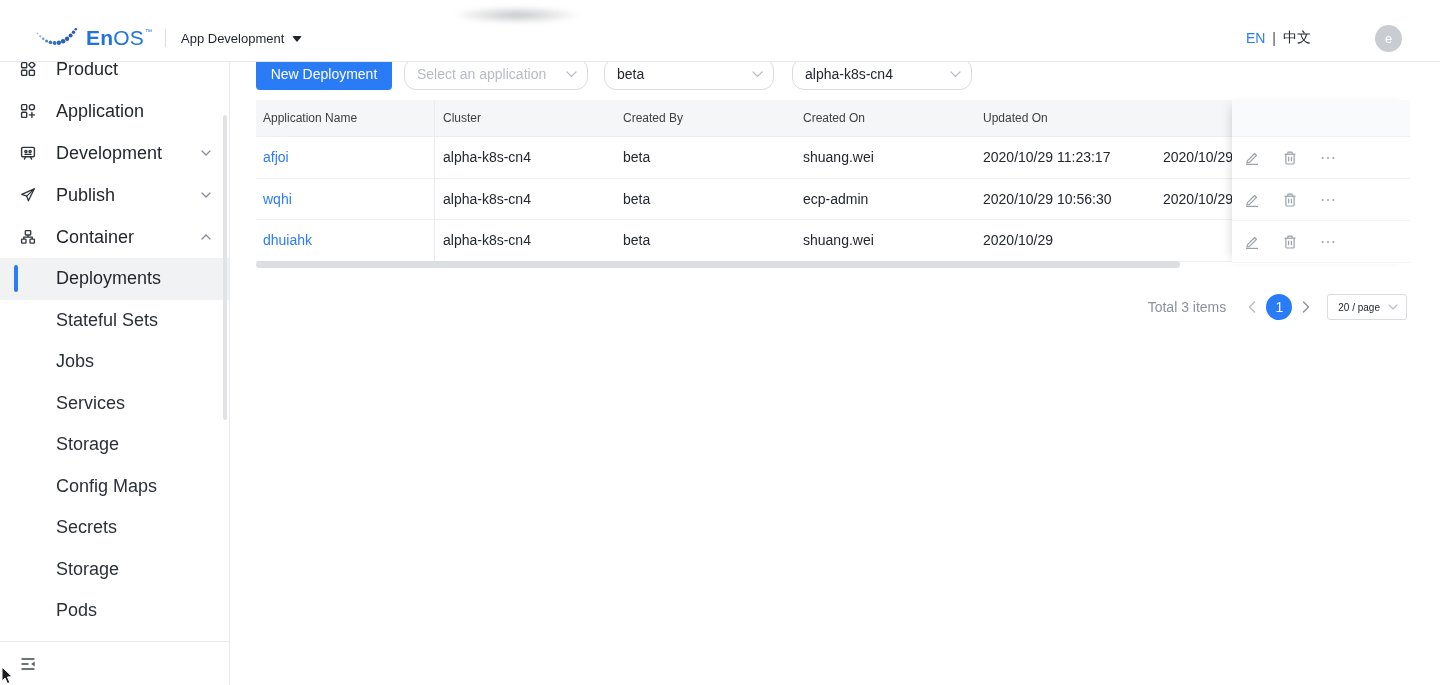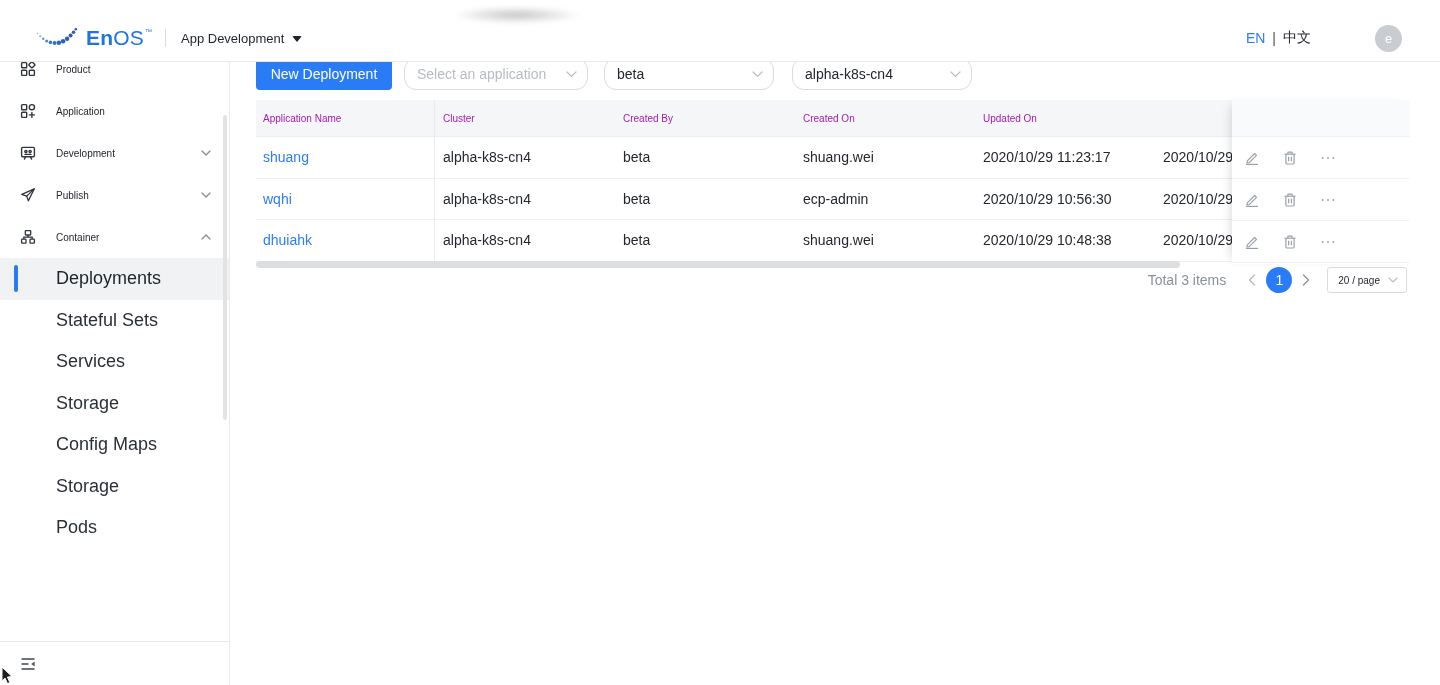--- a/index.html
+++ b/index.html
@@ -28,21 +28,21 @@
   .lang-sep{color:#4b5058;}
   .lang-zh{color:#23272e;cursor:pointer;}
   .avatar{width:27px;height:27px;border-radius:50%;background:#c9cdd2;color:#fff;
     display:flex;align-items:center;justify-content:center;font-size:13px;cursor:pointer;}
   
   .sidebar{position:absolute;top:47px;left:0;width:230px;bottom:0;background:#fff;
     border-right:1px solid #e9eaec;z-index:20;box-sizing:border-box;}
   .nav{padding-top:1px;}
   .nav-item{height:42px;display:flex;align-items:center;padding:0 18px 0 20px;cursor:pointer;}
   .nav-item .ico{width:16px;height:16px;color:#30353d;flex:none;display:flex;}
-  .nav-item .lbl{margin-left:20px;font-size:10px;font-weight:500;color:#23272e;}
+  .nav-item .lbl{margin-left:20px;font-size:18px;font-weight:500;color:#23272e;}
   .nav-item .chev{margin-left:auto;color:#868d96;display:flex;}
   .sub-item{height:41.5px;display:flex;align-items:center;padding-left:56px;font-size:18px;
     color:#2b3038;cursor:pointer;position:relative;}
   .sub-item.selected{background:#f1f2f4;font-weight:500;color:#1f242b;}
   .sub-item.selected::before{content:"";position:absolute;left:14px;top:7px;width:4px;height:27px;
     border-radius:2px;background:#2a7bf6;}
   .side-scrollbar{position:absolute;right:2px;top:68px;width:4px;height:305px;border-radius:2px;background:#e2e3e5;}
   .sidebar-footer{position:absolute;left:0;right:0;bottom:0;height:43px;border-top:1px solid #e9eaec;
     display:flex;align-items:center;padding-left:20px;background:#fff;}
   .collapse-btn{width:16px;height:16px;color:#555b63;cursor:pointer;display:flex;}
@@ -53,37 +53,37 @@
     display:flex;align-items:center;justify-content:center;cursor:pointer;}
   .select{height:32px;border:1px solid #d9dbde;border-radius:12px;box-sizing:border-box;background:#fff;
     display:flex;align-items:center;justify-content:space-between;padding:0 10px 0 12px;font-size:14px;cursor:pointer;}
   .select .sel-chev{color:#b9bec6;display:flex;}
   .sel-app{width:184px;margin-left:12px;color:#b7bcc3;}
   .sel-env{width:170px;margin-left:16px;color:#23272e;}
   .sel-cluster{width:180px;margin-left:18px;color:#23272e;}
   
   .table-wrap{position:absolute;left:25px;top:53px;width:1154px;}
   .thead{display:flex;height:37px;background:#f5f6f8;border-bottom:1px solid #eceef1;
-    color:#a21caf;font-size:10px;box-sizing:border-box;}
+    color:#404040;font-size:12px;box-sizing:border-box;}
   .trow{display:flex;height:41.5px;border-bottom:1px solid #edeff2;box-sizing:border-box;background:#fff;}
   .cell{display:flex;align-items:center;padding-left:8px;box-sizing:border-box;white-space:nowrap;overflow:hidden;}
   .w-name{width:179px;padding-left:7px;border-right:1px solid #e9ebee;}
   .w-cluster,.w-env,.w-cby,.w-con{width:180px;}
   .w-uon{flex:1;}
   .trow .cell{font-size:14px;color:#23272e;}
   .app-link{color:#2b7cf7;cursor:pointer;text-decoration:none;}
   .actions-col{position:absolute;top:0;right:0;width:178px;height:164px;background:#fff;
     box-shadow:-6px 0 10px -6px rgba(30,35,41,.20);}
   .actions-header{height:37px;background:#f9fafb;border-bottom:1px solid #eef0f3;box-sizing:border-box;}
   .actions-row{height:42px;display:flex;align-items:center;padding-left:12px;gap:22px;
     border-bottom:1px solid #f1f3f5;box-sizing:border-box;}
   .action{width:16px;height:16px;color:#9aa0a8;cursor:pointer;display:flex;}
   .hscrollbar{position:absolute;left:0;top:161px;width:924px;height:7px;border-radius:3.5px;background:#dcdee0;cursor:pointer;}
   
-  .pagination{position:absolute;top:219px;right:33px;height:28px;display:flex;align-items:center;}
+  .pagination{position:absolute;top:246px;right:33px;height:28px;display:flex;align-items:center;}
   .total{font-size:14px;color:#8b919b;margin-right:15px;}
   .page-arrow{display:flex;align-items:center;justify-content:center;width:22px;height:26px;cursor:pointer;}
   .page-arrow.prev{color:#b7bcc3;}
   .page-arrow.next{color:#8b919b;}
   .page-num{width:26px;height:26px;border-radius:50%;background:#2a7bf6;color:#fff;font-size:14px;
     display:flex;align-items:center;justify-content:center;margin:0 3px;cursor:pointer;}
   .size-select{margin-left:10px;height:26px;border:1px solid #d9dbde;border-radius:3px;box-sizing:border-box;
     display:flex;align-items:center;padding:0 8px 0 10px;font-size:10px;color:#23272e;gap:8px;cursor:pointer;background:#fff;}
   .size-select .sel-chev{color:#b9bec6;display:flex;}
   
@@ -210,27 +210,33 @@
       </span>
     </div>
 
     <div class="sub-item selected">
       <span>Deployments</span>
     </div>
     <div class="sub-item">
       <span>Stateful Sets</span>
     </div>
     <div class="sub-item">
+      <span>Jobs</span>
+    </div>
+    <div class="sub-item">
       <span>Services</span>
     </div>
     <div class="sub-item">
       <span>Storage</span>
     </div>
     <div class="sub-item">
       <span>Config Maps</span>
+    </div>
+    <div class="sub-item">
+      <span>Secrets</span>
     </div>
     <div class="sub-item">
       <span>Storage</span>
     </div>
     <div class="sub-item">
       <span>Pods</span>
     </div>
   </div>
 
   <div class="side-scrollbar"></div>
@@ -283,21 +289,21 @@
     <div class="thead">
       <div class="cell w-name">Application Name</div>
       <div class="cell w-cluster">Cluster</div>
       <div class="cell w-cby">Created By</div>
       <div class="cell w-con">Created On</div>
       <div class="cell w-uon">Updated On</div>
     </div>
 
     <div class="trow">
       <div class="cell w-name">
-          <a class="app-link">shuang</a>
+          <a class="app-link">afjoi</a>
         </div>
       <div class="cell w-cluster">alpha-k8s-cn4</div>
       <div class="cell w-env">beta</div>
       <div class="cell w-cby">shuang.wei</div>
       <div class="cell w-con">2020/10/29 11:23:17</div>
       <div class="cell w-uon">2020/10/29</div>
     </div>
     <div class="trow">
       <div class="cell w-name">
           <a class="app-link">wqhi</a>
@@ -308,21 +314,20 @@
       <div class="cell w-con">2020/10/29 10:56:30</div>
       <div class="cell w-uon">2020/10/29</div>
     </div>
     <div class="trow">
       <div class="cell w-name">
           <a class="app-link">dhuiahk</a>
         </div>
       <div class="cell w-cluster">alpha-k8s-cn4</div>
       <div class="cell w-env">beta</div>
       <div class="cell w-cby">shuang.wei</div>
-      <div class="cell w-con">2020/10/29 10:48:38</div>
       <div class="cell w-uon">2020/10/29</div>
     </div>
 
     <div class="actions-col">
       <div class="actions-header"></div>
       <div class="actions-row">
         <span class="action">
           <svg width="16" height="16" viewBox="0 0 16 16" fill="none" stroke="currentColor" stroke-width="1.2">
             <path d="M3.3 10.8l7.3-7.3 1.9 1.9-7.3 7.3-2.2.3z" stroke-linejoin="round"></path>
             <line x1="2" y1="14.4" x2="14" y2="14.4"></line>

